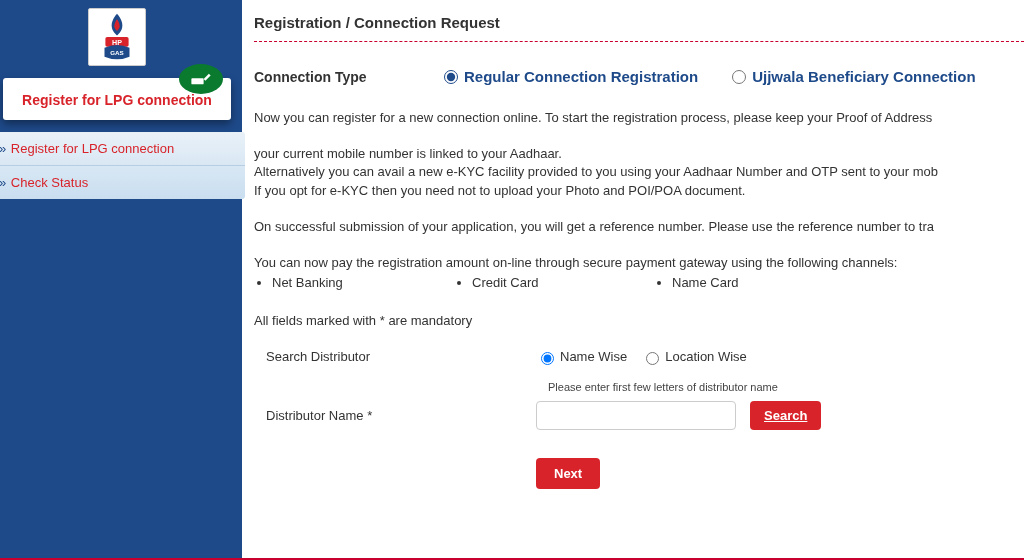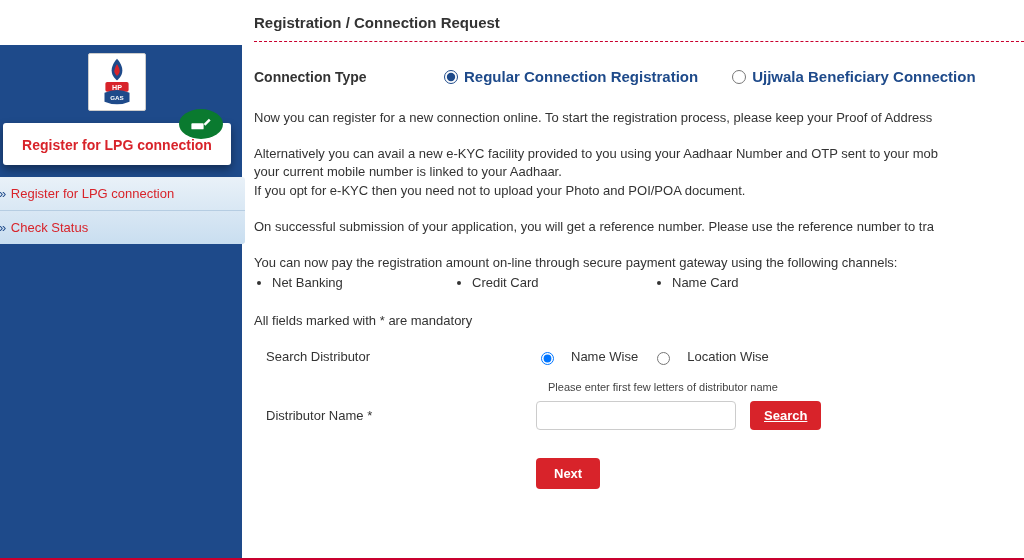--- a/index.html
+++ b/index.html
@@ -17,21 +17,20 @@
     position: relative;
   }
   .sidebar {
     width: 242px;
     background: #1e4a8a;
     padding: 8px 14px 0 6px;
     flex-shrink: 0;
     display: flex;
     flex-direction: column;
     align-items: center;
-    margin-top: 45px;
   }
   .logo-box {
     width: 58px;
     height: 58px;
     background: #fff;
     border: 1px solid #ccc;
     border-radius: 2px;
     display: flex;
     align-items: center;
     justify-content: center;
@@ -148,21 +147,21 @@
   .form-row {
     display: flex;
     align-items: center;
     margin: 0 0 10px 12px;
   }
   .form-label { width: 270px; font-size: 13px; color: #333; }
   .inline-radios { display: flex; align-items: center; gap: 14px; }
   .inline-radios label {
     display: flex;
     align-items: center;
-    gap: 14px;
+    gap: 3px;
     font-size: 13px;
     cursor: pointer;
     justify-content: flex-end;
   }
   .hint {
     margin: 16px 0 8px 294px;
     font-size: 11px;
     color: #444;
   }
   .text-input {
@@ -253,22 +252,22 @@
         <span style="width:2px"></span>
         <label class="radio-opt">
           <input type="radio" name="ct" style="">
           <span>Ujjwala Beneficiary Connection</span>
         </label>
       </div>
     </div>
 
     <div class="content-block">
       <p>Now you can register for a new connection online. To start the registration process, please keep your Proof of Address</p>
+      <p class="nomb">your current mobile number is linked to your Aadhaar.</p>
       <p class="nomb">Alternatively you can avail a new e-KYC facility provided to you using your Aadhaar Number and OTP sent to your mob</p>
-      <p class="nomb">your current mobile number is linked to your Aadhaar.</p>
       <p>If you opt for e-KYC then you need not to upload your Photo and POI/POA document.</p>
       <p>On successful submission of your application, you will get a reference number. Please use the reference number to tra</p>
       <p class="nomb">You can now pay the registration amount on-line through secure payment gateway using the following channels:</p>
       <ul class="pay-list">
         <li>Net Banking</li>
         <li>Credit Card</li>
         <li>Name Card</li>
       </ul>
       <p>All fields marked with * are mandatory</p>
     </div>

